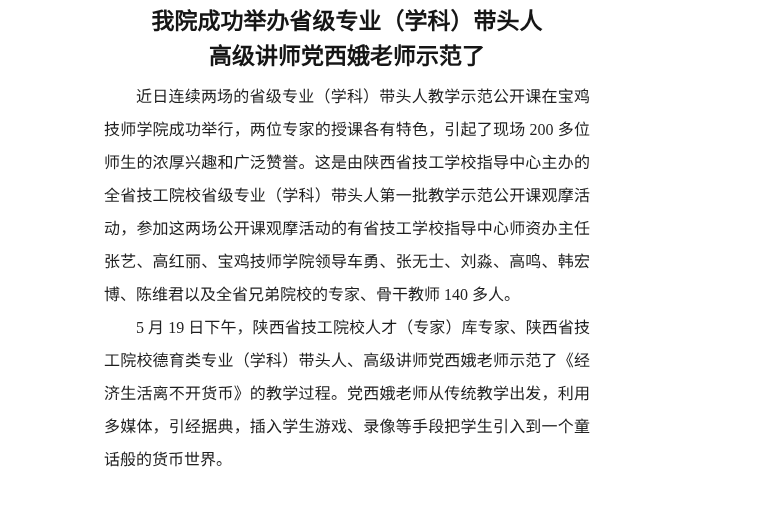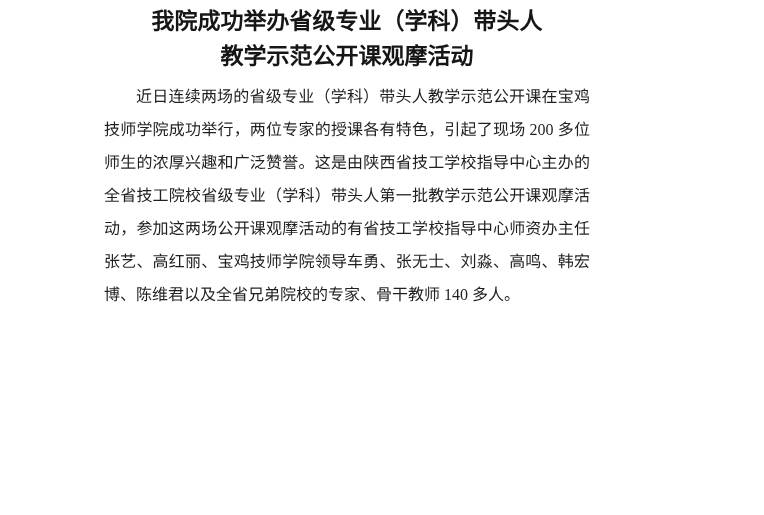--- a/index.html
+++ b/index.html
@@ -42,16 +42,17 @@
     letter-spacing: 0px;
     color: #1f1f1f;
   }
 </style>
 </head>
 <body>
 
 <div class="page">
   <h1 class="doc-title">
     <span class="title-line">我院成功举办省级专业（学科）带头人</span>
-    <span class="title-line">教学示范公开课观摩活动</span>
+    <span class="title-line">高级讲师党西娥老师示范了</span>
   </h1>
   <p class="body-para">近日连续两场的省级专业（学科）带头人教学示范公开课在宝鸡技师学院成功举行，两位专家的授课各有特色，引起了现场 200 多位师生的浓厚兴趣和广泛赞誉。这是由陕西省技工学校指导中心主办的全省技工院校省级专业（学科）带头人第一批教学示范公开课观摩活动，参加这两场公开课观摩活动的有省技工学校指导中心师资办主任张艺、高红丽、宝鸡技师学院领导车勇、张无士、刘淼、高鸣、韩宏博、陈维君以及全省兄弟院校的专家、骨干教师 140 多人。</p>
+  <p class="body-para">5 月 19 日下午，陕西省技工院校人才（专家）库专家、陕西省技工院校德育类专业（学科）带头人、高级讲师党西娥老师示范了《经济生活离不开货币》的教学过程。党西娥老师从传统教学出发，利用多媒体，引经据典，插入学生游戏、录像等手段把学生引入到一个童话般的货币世界。</p>
 </div>
 
 </body></html>

